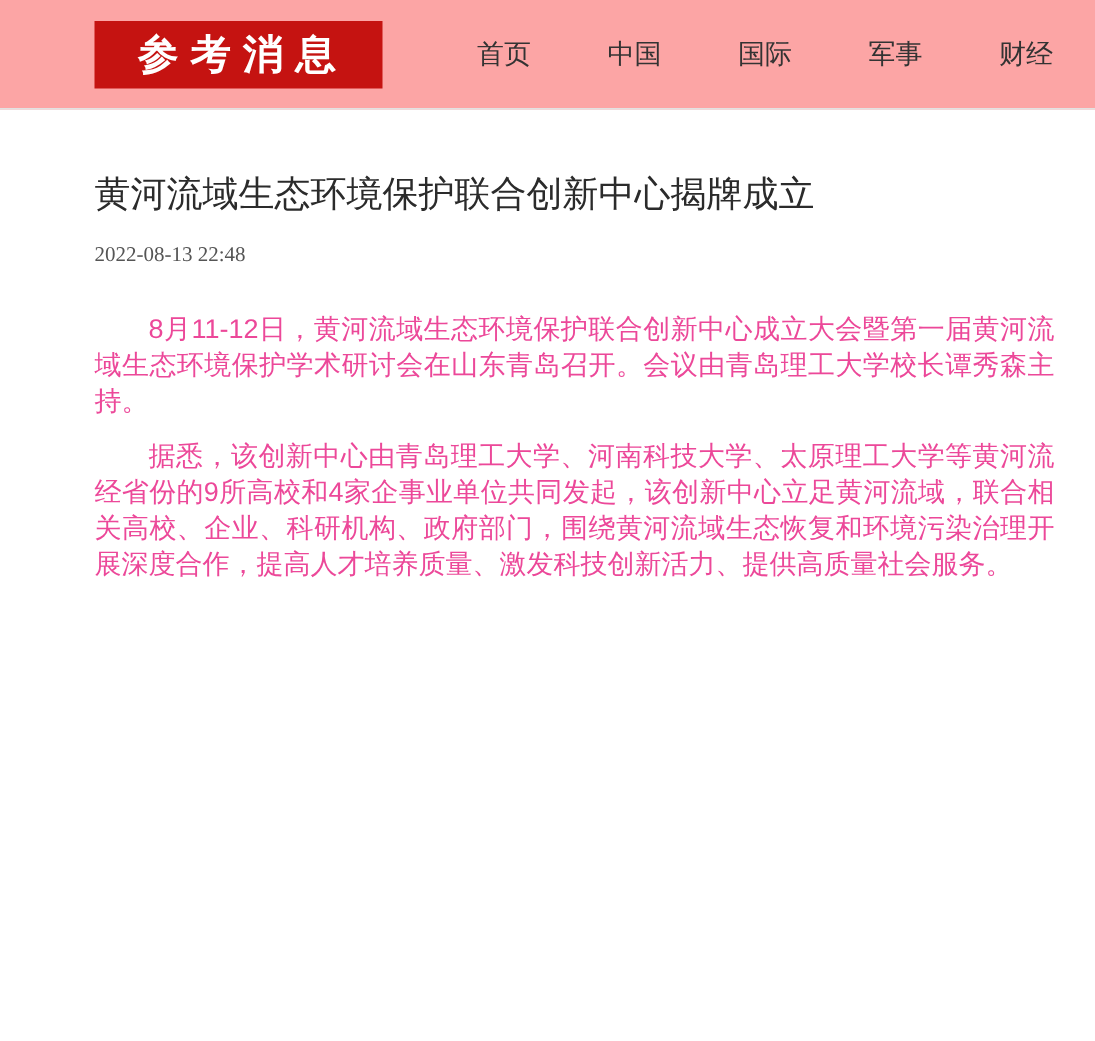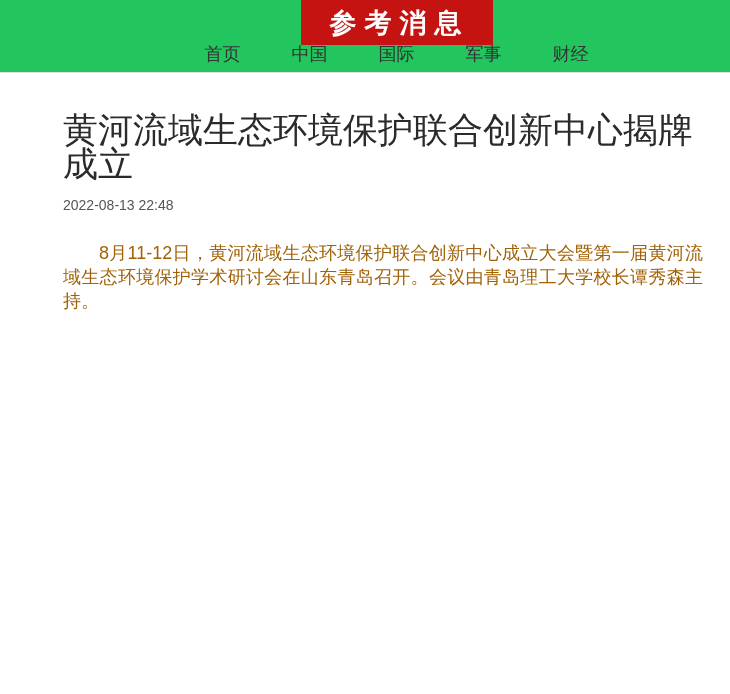--- a/index.html
+++ b/index.html
@@ -16,22 +16,21 @@
     height: 694px;
     background: #ffffff;
     overflow: hidden;
   }
   
   .site-header {
     height: 73px;
     display: flex;
     align-items: center;
     border-bottom: 1px solid #e2e2e2;
-    background: #22c55e;
-    flex-direction: column;
+    background: #fca5a5;
   }
   .logo {
     margin-left: 63px;
     width: 192px;
     height: 45px;
     background: #c51311;
     color: #ffffff;
     display: flex;
     align-items: center;
     justify-content: center;
@@ -58,38 +57,39 @@
     cursor: pointer;
     white-space: nowrap;
   }
   
   .article {
     margin-left: 63px;
     width: 640px;
   }
   .article-title {
     margin: 40px 0 0 0;
-    font-size: 35px;
+    font-size: 24px;
     line-height: 34px;
     font-weight: 400;
     color: #2b2b2b;
   }
   .publish-date {
     margin-top: 16px;
     margin-bottom: 28px;
     font-size: 14px;
     color: #555555;
+    font-family: Liberation Serif, serif;
   }
   .article-body p {
     margin: 0 0 13px 0;
     font-size: 18px;
     line-height: 24px;
     text-indent: 2em;
     text-align: justify;
-    color: #a16207;
+    color: #ec4899;
   }
 </style>
 </head>
 <body>
 
 <div class="page">
 
   <header class="site-header">
     <a class="logo" href="#">
       <span>参考消息</span>
@@ -101,16 +101,17 @@
       <a href="#">军事</a>
       <a href="#">财经</a>
     </nav>
   </header>
 
   <main class="article">
     <h1 class="article-title">黄河流域生态环境保护联合创新中心揭牌成立</h1>
     <div class="publish-date">2022-08-13 22:48</div>
     <div class="article-body">
       <p>8月11-12日，黄河流域生态环境保护联合创新中心成立大会暨第一届黄河流域生态环境保护学术研讨会在山东青岛召开。会议由青岛理工大学校长谭秀森主持。</p>
+      <p>据悉，该创新中心由青岛理工大学、河南科技大学、太原理工大学等黄河流经省份的9所高校和4家企事业单位共同发起，该创新中心立足黄河流域，联合相关高校、企业、科研机构、政府部门，围绕黄河流域生态恢复和环境污染治理开展深度合作，提高人才培养质量、激发科技创新活力、提供高质量社会服务。</p>
     </div>
   </main>
 
 </div>
 
 </body></html>

